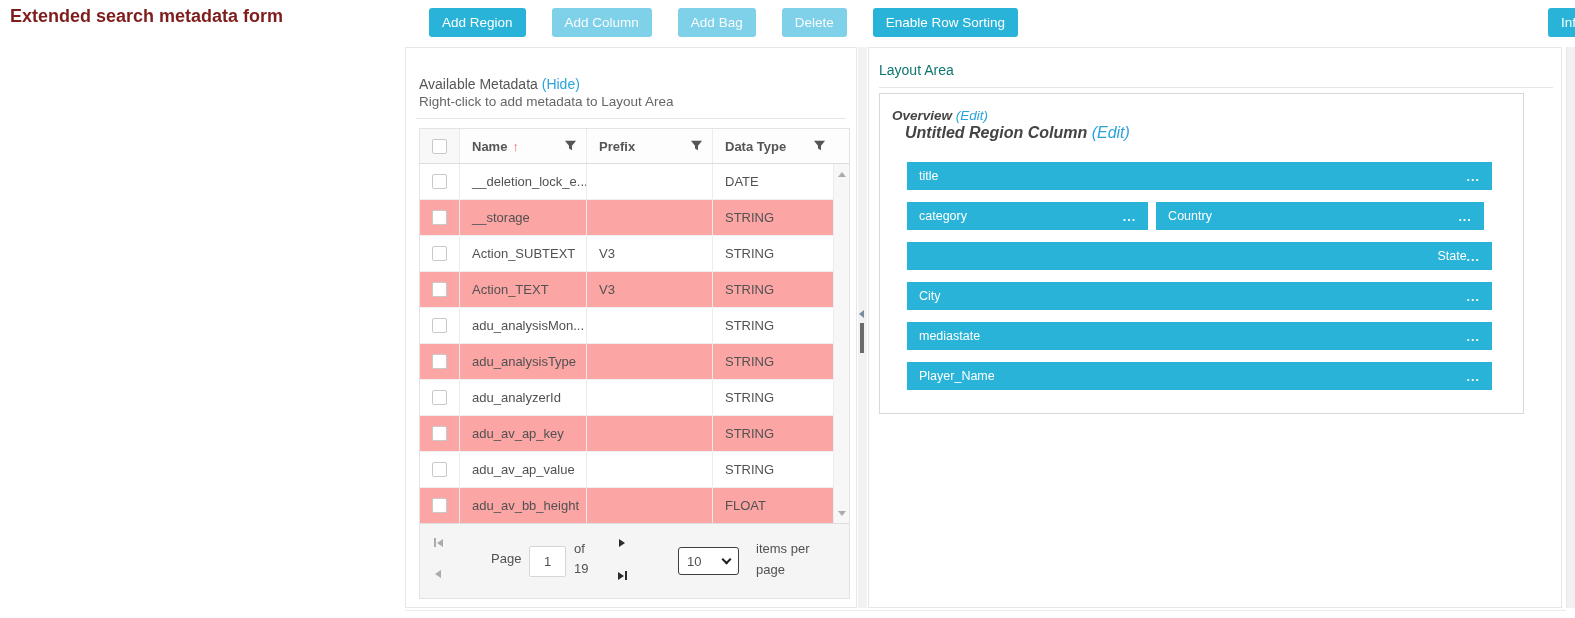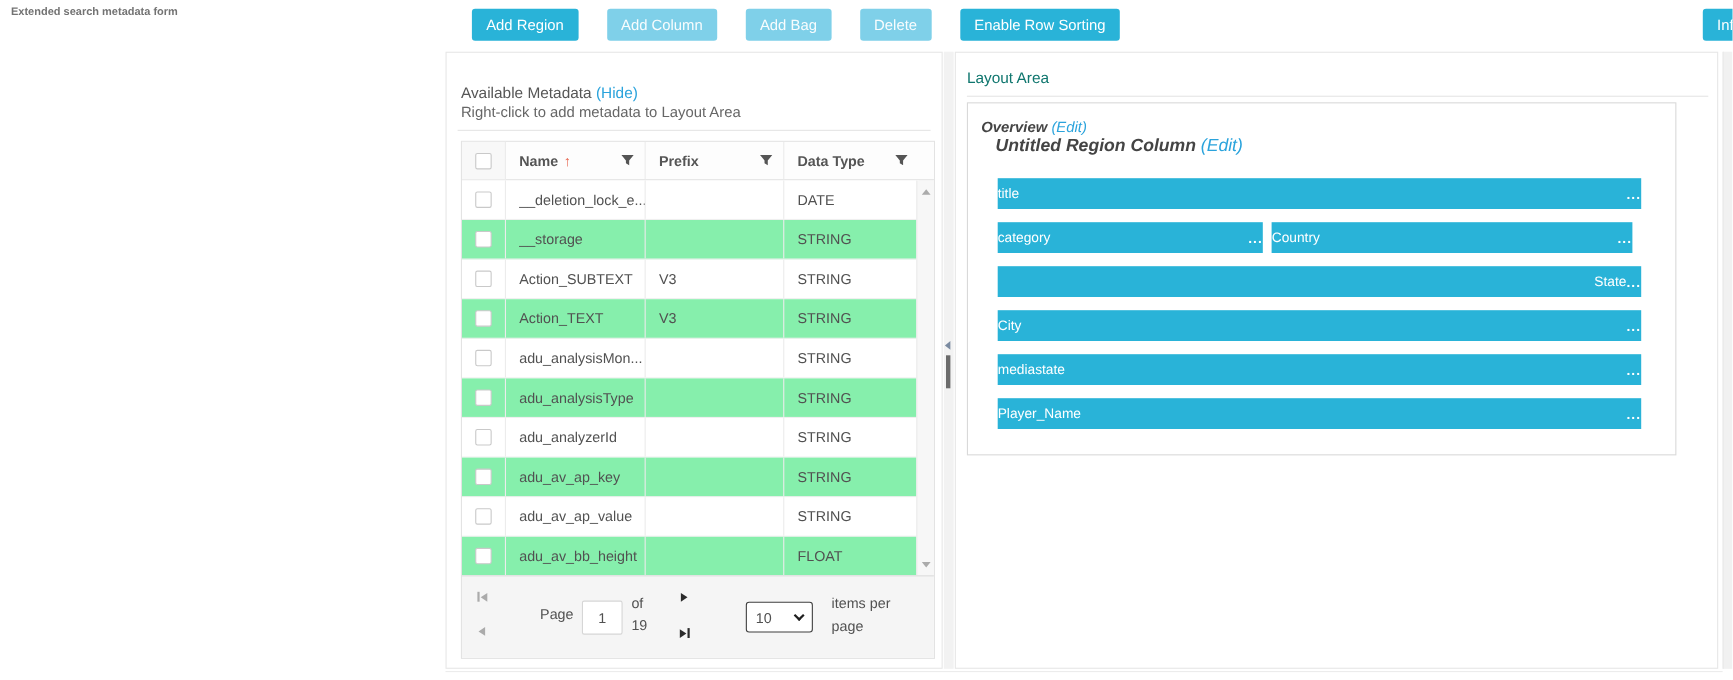--- a/index.html
+++ b/index.html
@@ -1,20 +1,20 @@
 <!DOCTYPE html>
 <html><head>
 <meta charset="utf-8">
 <style>
   * { box-sizing: border-box; margin: 0; padding: 0; }
   html,body { background:#fff; }
   body { width:1575px; height:618px; position:relative; font-family:"Liberation Sans", sans-serif; color:#515151; overflow:hidden; }
   .app { position:absolute; inset:0; }
 
-  .page-title { position:absolute; left:10px; top:6px; font-size:10px; font-weight:bold; color:#737373; }
+  .page-title { position:absolute; left:10px; top:6px; font-size:18px; font-weight:bold; color:#7f1d1d; }
 
   
   .toolbar { position:absolute; left:405px; top:8px; display:flex; gap:2px; }
   .btn { border:none; background:#29b3d8; color:#fff; font-family:inherit; font-size:13.5px; height:29px; padding:0 13px; border-radius:3px; cursor:pointer; white-space:nowrap;margin-left:24px; }
   .btn.disabled { background:#7fd0e9; color:rgba(255,255,255,0.95); }
   .info-btn { position:absolute; left:1524px; top:8px; width:36px; }
 
   
   .panel { position:absolute; top:47px; height:561px; background:#fff; border:1px solid #e7e7e7; }
   .left-panel { left:405px; width:452px; }
@@ -32,21 +32,21 @@
   .cb-col   { width:40px;  justify-content:center; background:#f8f8f8; }
   .name-col { width:127px; padding-left:12px; }
   .pre-col  { width:126px; padding-left:12px; }
   .dt-col   { width:122px; padding-left:12px; border-right:none; }
   .sort-arrow { color:#e7654f; font-size:13px; margin-left:5px; font-weight:normal; }
   .funnel { position:absolute; right:9px; top:10px; cursor:pointer; line-height:0; }
   .checkbox { display:inline-block; width:15px; height:15px; border:1px solid #c9c9c9; border-radius:2px; background:#fff; cursor:pointer; }
 
   .grid-body { position:absolute; left:0; top:35px; width:415px; height:360px; }
   .trow { display:flex; height:36px; border-bottom:1px solid #efefef; background:#fff; }
-  .trow.alt { background:#86efac; }
+  .trow.alt { background:#fca5a5; }
   .tcell { display:flex; align-items:center; border-right:1px solid #ececec; font-size:13px; color:#515151; overflow:hidden; white-space:nowrap; }
   .tcell.c0 { width:40px; justify-content:center; }
   .tcell.c1 { width:127px; padding-left:12px; }
   .tcell.c2 { width:126px; padding-left:12px; }
   .tcell.c3 { width:122px; padding-left:12px; border-right:none; }
 
   .vscroll { position:absolute; right:0; top:35px; width:16px; height:360px; background:#f7f7f7; border-left:1px solid #ececec; cursor:pointer; }
   .vscroll .up, .vscroll .down { position:absolute; left:4px; width:0; height:0; border-left:4px solid transparent; border-right:4px solid transparent; }
   .vscroll .up { top:8px; border-bottom:5px solid #ababab; }
   .vscroll .down { bottom:8px; border-top:5px solid #ababab; }
@@ -77,21 +77,21 @@
   .split-handle { position:absolute; left:2px; top:276px; width:4px; height:30px; background:#6b6b6b; }
 
   
   .layout-title { position:absolute; left:10px; top:14px; font-size:14px; color:#0f766e; }
   .layout-divider { position:absolute; left:10px; right:8px; top:39px; border-bottom:1px solid #e5e5e5; }
   .layout-box { position:absolute; left:10px; top:45px; width:645px; height:321px; border:1px solid #d9d9d9; background:#fff; }
   .region-line { position:absolute; left:12px; top:14px; font-size:13.5px; font-style:italic; font-weight:bold; color:#444; }
   .column-line { position:absolute; left:25px; top:30px; font-size:16px; font-style:italic; font-weight:bold; color:#444; }
   .region-line .link, .column-line .link { font-weight:normal; }
   .fields { position:absolute; left:27px; top:68px; width:585px; display:flex; flex-wrap:wrap; column-gap:8px; row-gap:12px; }
-  .field { height:28px; background:#29b3d8; color:#fff; display:flex; align-items:center; justify-content:space-between; padding:0 0; font-size:12.5px; cursor:pointer; }
+  .field { height:28px; background:#29b3d8; color:#fff; display:flex; align-items:center; justify-content:space-between; padding:0 12px; font-size:12.5px; cursor:pointer; }
   .field .dots { font-weight:bold; letter-spacing:1px; line-height:0; margin-top:2px; cursor:pointer; }
 
   
   .page-scrollbar { position:absolute; left:1566px; top:47px; width:9px; height:561px; background:#f1f1f1; border-left:1px solid #e8e8e8; }
 
   .bottom-line { position:absolute; left:405px; top:610px; width:1161px; border-bottom:1px solid #ececec; }
 </style>
 </head>
 <body>
 

